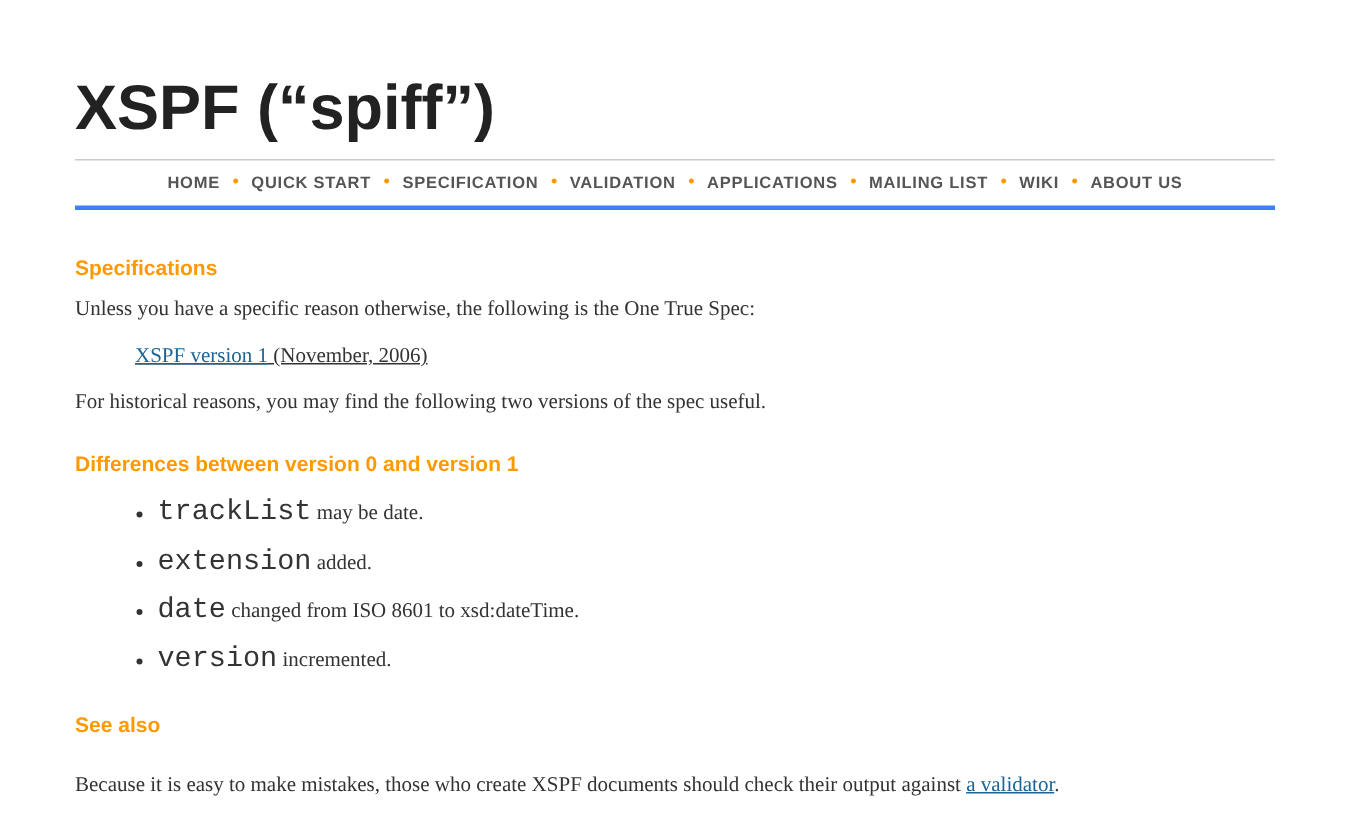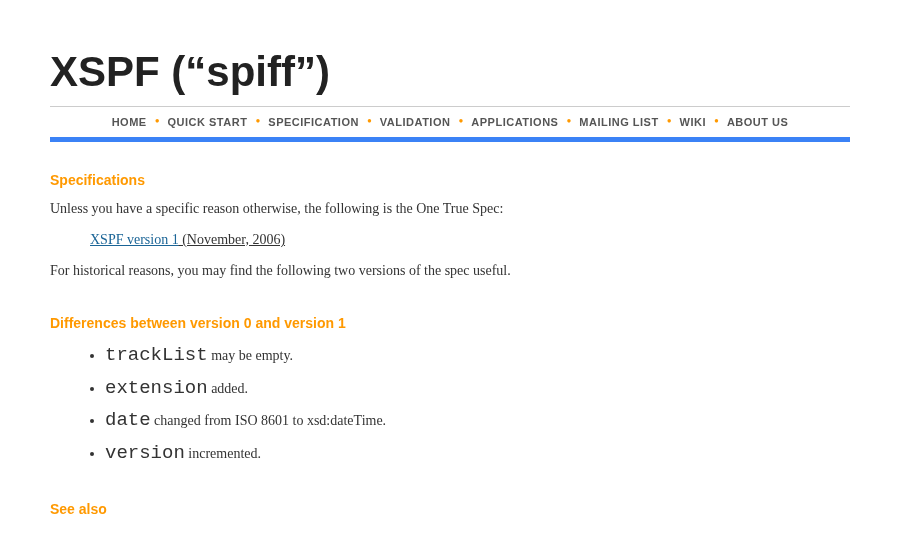--- a/index.html
+++ b/index.html
@@ -25,21 +25,21 @@
     #site-title {
       font-family: Arial, Helvetica, sans-serif;
       font-size: 42px;
       font-weight: bold;
       color: #222;
       margin-bottom: 10px;
     }
 
     #nav {
       border-top: 1px solid #ccc;
-      border-bottom: 5px solid #3b82f6;
+      border-bottom: 3px solid #3b82f6;
       padding: 8px 0;
       display: flex;
       align-items: center;
       justify-content: center;
       gap: 0;
     }
 
     .nav-item {
       font-family: Arial, Helvetica, sans-serif;
       font-size: 11px;
@@ -102,21 +102,21 @@
       color: #333;
       line-height: 1.5;
     }
 
     code {
       font-family: Liberation Mono, monospace;
       font-size: 19px;
     }
 
     .section-gap {
-      margin-top: 34px;
+      margin-top: 22px;
     }
   </style>
 </head>
 <body>
 
 <div id="header">
   <div id="site-title">XSPF (“spiff”)</div>
   <nav id="nav">
 
   <a class="nav-item">HOME</a>
@@ -146,22 +146,25 @@
     <a class="internal-link">XSPF version 1</a><span> (November, 2006)</span>
   </div>
 
   <p class="body-text">For historical reasons, you may find the following two versions of the spec useful.</p>
 
 
   <div class="section-heading section-gap">Differences between version 0 and version 1</div>
 
   <ul class="bullet-list">
 
-  <li><code>trackList</code><span> may be empty.</span></li>
+  <li><code>trackList</code><span> may be date.</span></li>
       <li><code>extension</code><span> added.</span></li>
       <li><code>date</code><span> changed from ISO 8601 to xsd:dateTime.</span></li>
       <li><code>version</code><span> incremented.</span></li>
     </ul>
 
   <div class="section-heading section-gap">See also</div>
 
 
+  <p class="body-text section-gap">
+    <span>Because it is easy to make mistakes, those who create XSPF documents should check their output against </span><a class="internal-link">a validator</a><span>.</span>
+  </p>
 </div>
 
 </body></html>

